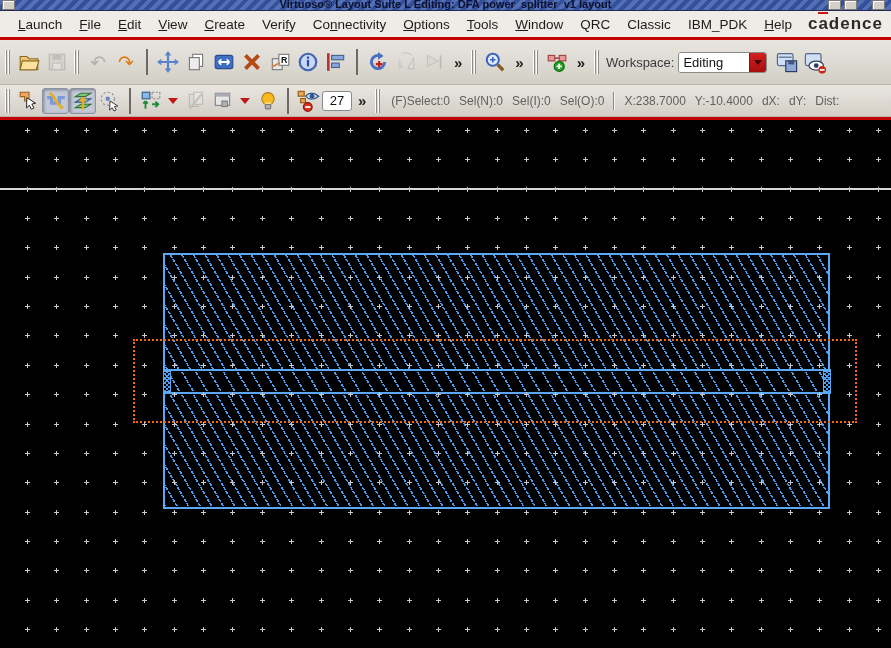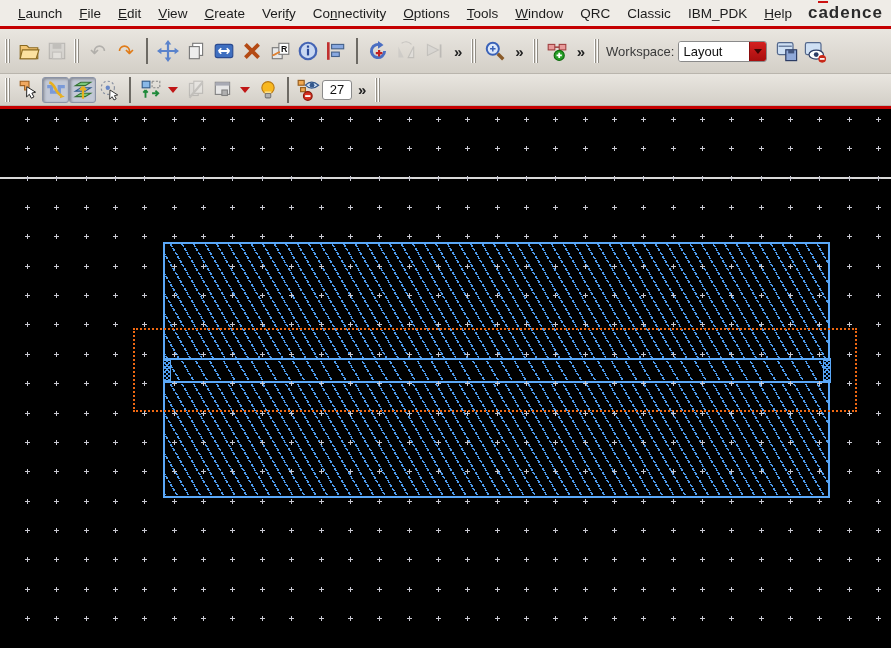--- a/index.html
+++ b/index.html
@@ -89,20 +89,27 @@
   #grid { position:absolute; inset:0; z-index:6; pointer-events:none; }
   .gdot { position:absolute; width:5px; height:1px; background:var(--grid_dot); }
   .gdot::after { content:""; position:absolute; left:2px; top:-2px; width:1px; height:5px;
                  background:var(--grid_dot); }
 </style>
 </head>
 <body>
 
 <div class="window">
 
+  <div class="titlebar">
+    <div class="win-btn wb-menu"></div>
+    <div class="title-text">Virtuoso® Layout Suite L Editing: DFA power_splitter_v1 layout</div>
+    <div class="win-btn wb-min"></div>
+    <div class="win-btn wb-max"></div>
+    <div class="win-btn wb-close"></div>
+  </div>
 
   <div class="menubar">
     <div id="menu-items" style="display:flex;align-items:center;">
         <span class="menu-item"><u>L</u>aunch</span>
         <span class="menu-item"><u>F</u>ile</span>
         <span class="menu-item"><u>E</u>dit</span>
         <span class="menu-item"><u>V</u>iew</span>
         <span class="menu-item"><u>C</u>reate</span>
         <span class="menu-item">Veri<u>f</u>y</span>
         <span class="menu-item">Co<u>n</u>nectivity</span>
@@ -236,21 +243,21 @@
           <path d="M8 6.5h4" stroke="#a04040" stroke-width="1.4"></path>
           <circle cx="12" cy="14" r="4.6" fill="#28a028" stroke="#0c6a0c"></circle>
           <path d="M12 11.6v4.8M9.6 14h4.8" stroke="#fff" stroke-width="1.6"></path>
         </svg>
     </div>
     <span class="chev">»</span>
     <div class="thandle"></div>
 
     <span class="ws-label">Workspace:</span>
     <div class="combo">
-      <div class="combo-text">Layout</div>
+      <div class="combo-text">Editing</div>
       <div class="combo-btn">
           <span class="tri"></span>
         </div>
     </div>
 
     <div class="tbtn" style="margin-left:6px">
       <svg width="24" height="24" viewBox="0 0 20 20">
           <rect x="2" y="3" width="13" height="10" rx="1.5" fill="#cfe0f4" stroke="#54688c"></rect>
           <path d="M3 6h11" stroke="#54688c"></path>
           <rect x="9" y="9" width="9" height="9" fill="#8fa8d8" stroke="#2c3c64"></rect>
@@ -346,20 +353,32 @@
           <circle cx="12.5" cy="6" r="2" fill="#34588c"></circle>
           <circle cx="9" cy="15" r="3.6" fill="#d83020" stroke="#8a1408"></circle>
           <rect x="6.8" y="14.3" width="4.4" height="1.5" fill="#fff"></rect>
         </svg>
     </div>
 
     <div class="lvl-field">27</div>
     <span class="chev">»</span>
     <div class="thandle"></div>
 
+    <div class="status">
+      <span>(F)Select:0</span>
+      <span>Sel(N):0</span>
+      <span>Sel(I):0</span>
+      <span>Sel(O):0</span>
+      <span class="sbar"></span>
+      <span>X:238.7000</span>
+      <span>Y:-10.4000</span>
+      <span>dX:</span>
+      <span>dY:</span>
+      <span>Dist:</span>
+    </div>
   </div>
 
   <div class="redline"></div>
 
   <div class="canvas">
     <div class="shape hline" style="left: 0px; top: 68px; width: 891px; height: 2px;"></div>
     <div class="shape outer-rect" style="left: 163px; top: 133px; width: 667px; height: 256px;"></div>
     <div class="shape dotted-rect" style="left: 133px; top: 219px; width: 724px; height: 84px;"></div>
     <div class="shape band-rect" style="left: 163px; top: 249px; width: 668px; height: 25px;"></div>
     <div class="shape pin-rect" style="left: 163px; top: 251px; width: 8px; height: 21px;"></div>

